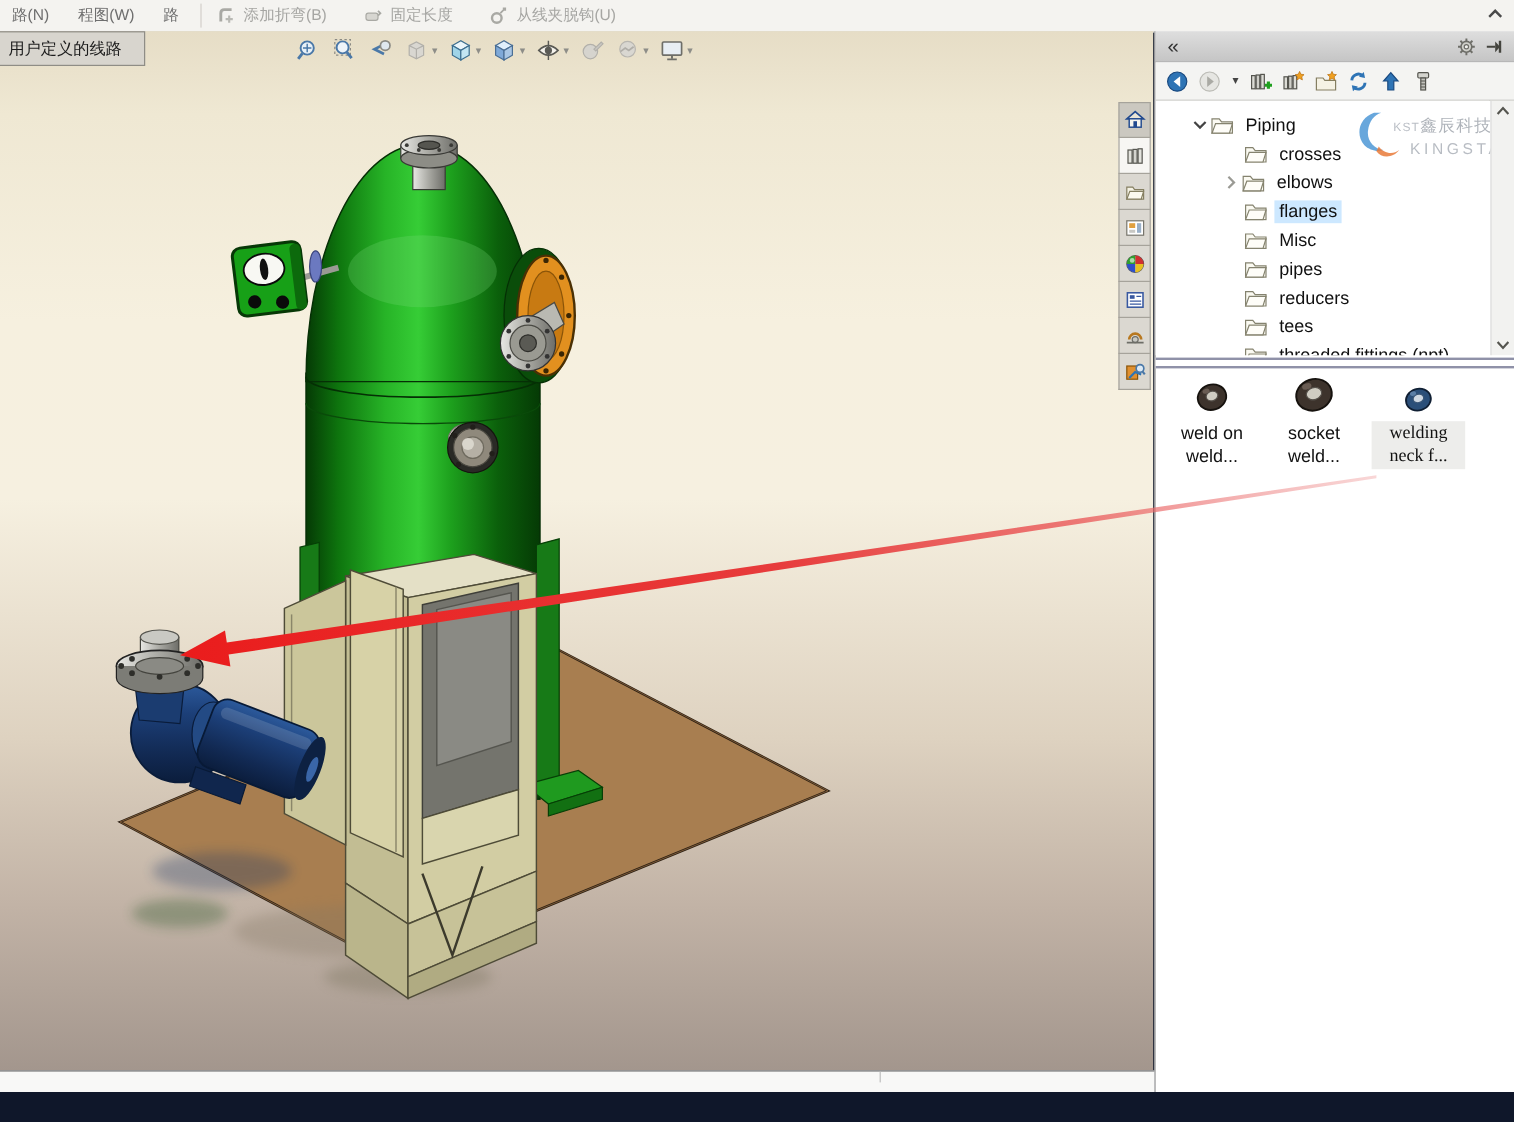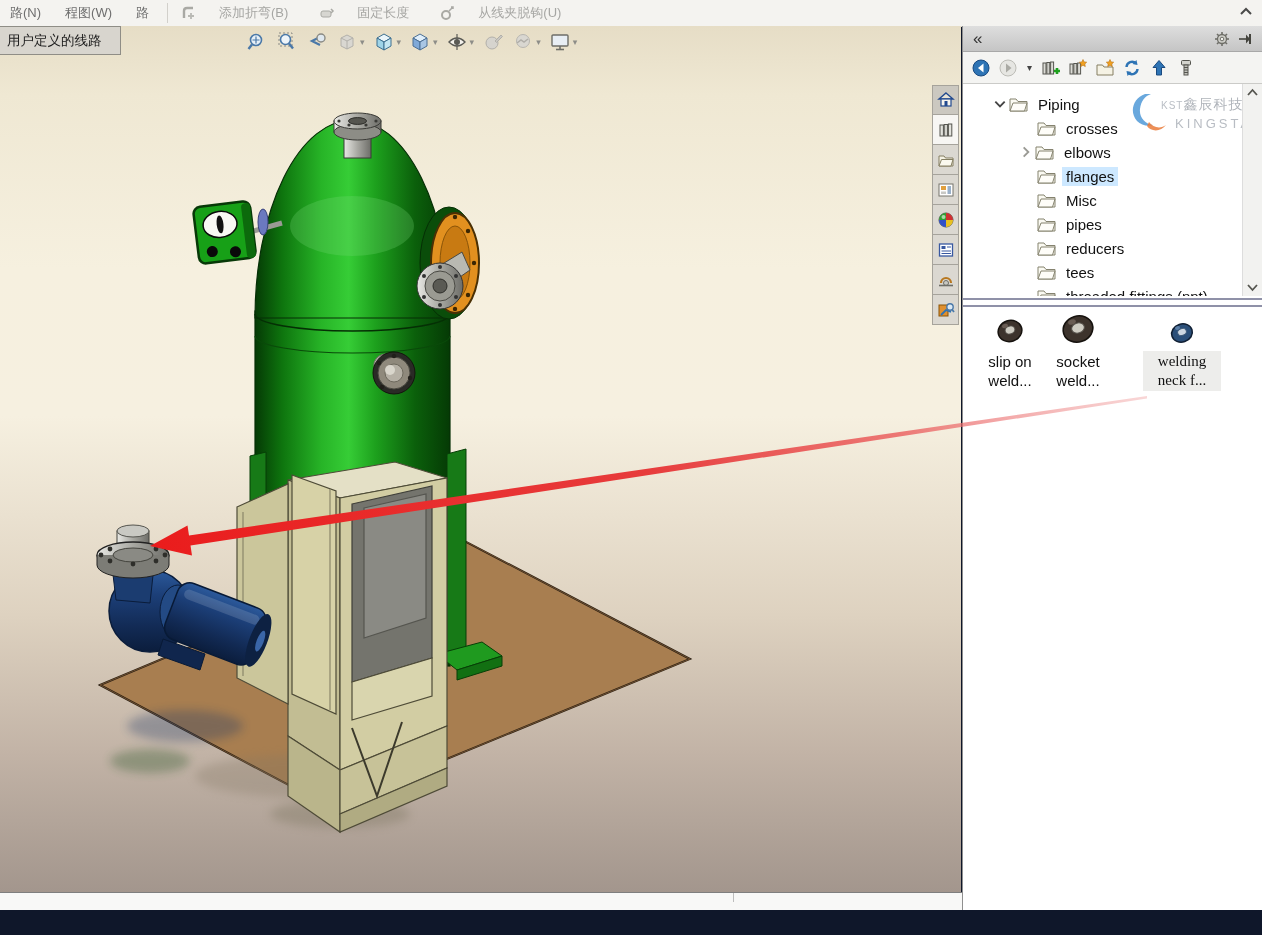--- a/index.html
+++ b/index.html
@@ -4,21 +4,21 @@
 <style>
   html,body{margin:0;padding:0;background:#888;}
   #app{position:relative;width:1262px;height:935px;background:#0f172a;overflow:hidden;
        font-family:"Liberation Sans","DejaVu Sans",sans-serif;-webkit-font-smoothing:antialiased;}
 
   
   .toprow{position:absolute;left:0;top:0;width:1262px;height:26px;background:#f4f3f0;
           border-bottom:1px solid #d8d6d1;display:flex;align-items:center;}
   .menu-item{font-size:13px;color:#6e6e6e;margin:0 14px 0 10px;white-space:nowrap;}
   .tb-sep{width:1px;height:20px;background:#d2d0cb;margin:0 12px 0 4px;}
-  .tb-btn{display:flex;align-items:center;gap:22px;font-size:13px;color:#a6a6a3;margin-right:30px;white-space:nowrap;}
+  .tb-btn{display:flex;align-items:center;gap:6px;font-size:13px;color:#a6a6a3;margin-right:30px;white-space:nowrap;}
   .tb-btn svg{width:17px;height:17px;}
   .collapse-chevron{position:absolute;right:8px;top:4px;width:16px;height:16px;}
 
   
   .cmdtab{position:absolute;left:-12px;top:26px;height:27px;padding:0 18px;background:#d8d5ce;
           border:1px solid #8f8d86;display:flex;align-items:center;font-size:13.5px;color:#1c1c1c;z-index:6;}
 
   
   .viewport{position:absolute;left:0;top:26px;width:961px;height:866px;overflow:hidden;
      background:linear-gradient(180deg,#e6ddc6 0%,#efe8d3 8%,#f6f0df 28%,#f6f0e0 45%,#ded2c0 68%,#c2b3a6 84%,#a3968d 100%);}
@@ -595,24 +595,24 @@
     <div class="items">
       <div class="libitem" style="left:8px;">
         <div class="thumb">
           <svg width="38" height="34" viewBox="0 0 38 34">
             <ellipse cx="19" cy="17" rx="12" ry="10.5" transform="rotate(-18 19 17)" fill="#3d332c" stroke="#16120e" stroke-width="1.5"></ellipse>
             <ellipse cx="19" cy="16" rx="5" ry="4" transform="rotate(-18 19 16)" fill="#cfccc2" stroke="#55504a"></ellipse>
             <ellipse cx="14" cy="12" rx="3" ry="2" transform="rotate(-18 14 12)" fill="#6e6158" opacity=".9"></ellipse>
           </svg>
         </div>
         <div class="cap">
-          <span>slip on</span><br><span>weld...</span>
+          <span>weld on</span><br><span>weld...</span>
         </div>
       </div>
-      <div class="libitem" style="left:76px;">
+      <div class="libitem" style="left:93px;">
         <div class="thumb">
           <svg width="42" height="38" viewBox="0 0 42 38">
             <ellipse cx="21" cy="19" rx="15" ry="13" transform="rotate(-18 21 19)" fill="#3d332c" stroke="#16120e" stroke-width="1.6"></ellipse>
             <ellipse cx="21" cy="18" rx="6.5" ry="5" transform="rotate(-18 21 18)" fill="#cfccc2" stroke="#55504a"></ellipse>
             <ellipse cx="15" cy="12" rx="4" ry="2.5" transform="rotate(-18 15 12)" fill="#6e6158" opacity=".9"></ellipse>
           </svg>
         </div>
         <div class="cap">
           <span>socket</span><br><span>weld...</span>
         </div>

